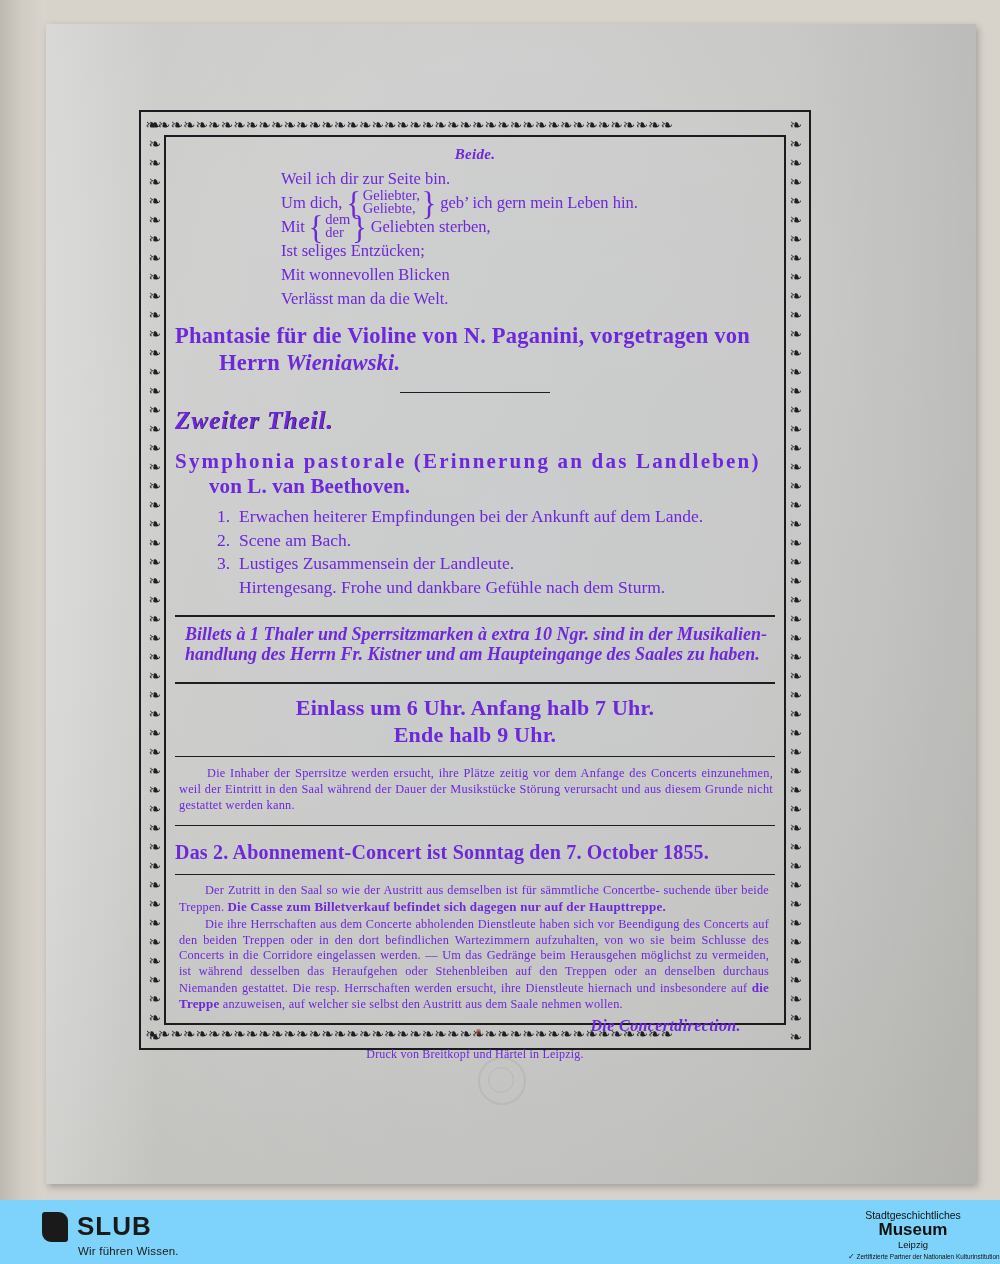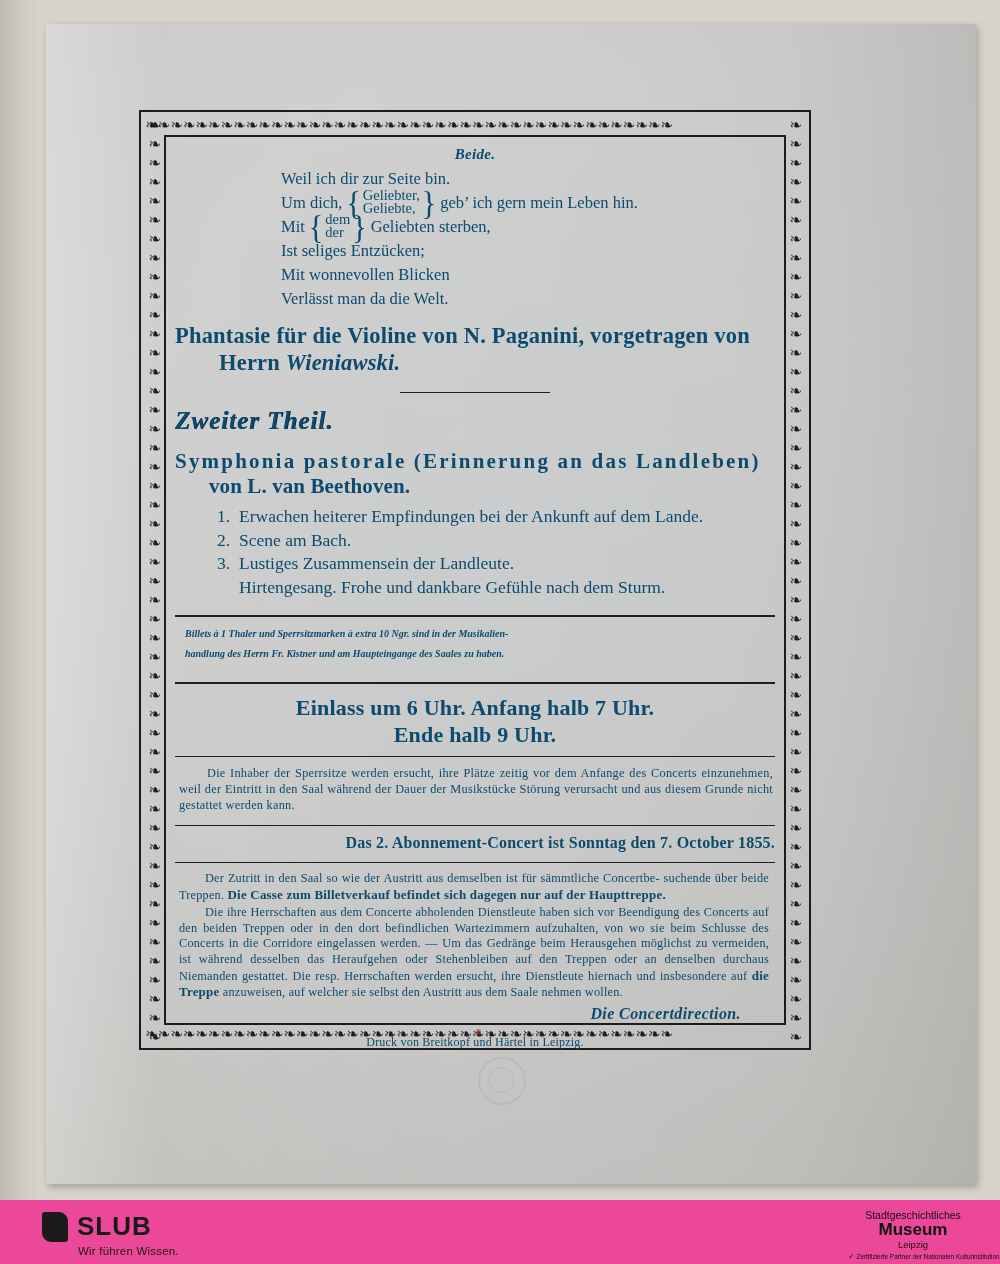--- a/index.html
+++ b/index.html
@@ -91,21 +91,21 @@
     border: 2px solid #1b1b20;
     box-sizing: border-box;
   }
 
   
   #content {
     position: absolute;
     left: 175px; top: 142px;
     width: 600px;
     height: 876px;
-    color: #0c4a6e;
+    color: #6d28d9;
   }
   .it { font-style: italic; }
 
   .lyric-head {
     text-align: center;
     font-style: italic;
     font-weight: bold;
     font-size: 15px;
     margin: 4px 0 3px 0;
     letter-spacing: 0.3px;
@@ -197,21 +197,21 @@
   }
   .hr-thin2 {
     border: 0;
     border-top: 1px solid #1d1d22;
     margin: 10px 0 8px 0;
   }
 
   .tickets {
     font-style: italic;
     font-weight: bold;
-    font-size: 10px;
+    font-size: 18px;
     line-height: 20px;
     text-align: justify;
     padding: 3px 4px 2px 10px;
   }
 
   .times {
     text-align: center;
     font-weight: bold;
     font-size: 22px;
     line-height: 27px;
@@ -222,24 +222,24 @@
   .notice-small {
     font-size: 12.3px;
     line-height: 16px;
     text-align: justify;
     letter-spacing: 0.25px;
     padding: 2px 2px 2px 4px;
   }
   .notice-small.center-first { text-indent: 28px; }
 
   .next-concert {
-    text-align: right;
-    font-weight: bold;
-    font-size: 16px;
-    margin: 8px 0 6px 0;
+    text-align: left;
+    font-weight: bold;
+    font-size: 20px;
+    margin: 15px 0 6px 0;
     letter-spacing: 0.2px;
   }
 
   .rules {
     font-size: 12.3px;
     line-height: 15.6px;
     text-align: justify;
     letter-spacing: 0.2px;
     padding: 0 2px 0 4px;
   }
@@ -284,21 +284,21 @@
     width: 5px; height: 6px;
     background: rgba(150,60,40,0.55);
     border-radius: 50%;
   }
 
   
   #footer {
     position: absolute;
     left: 0; top: 1200px;
     width: 1000px; height: 64px;
-    background: #ec4899;
+    background: #7dd3fc;
   }
   #slub {
     position: absolute;
     left: 42px; top: 11px;
     color: #1a1a1a;
   }
   #slub .mark {
     display: inline-block;
     width: 26px; height: 30px;
     background: #1a1a1a;

